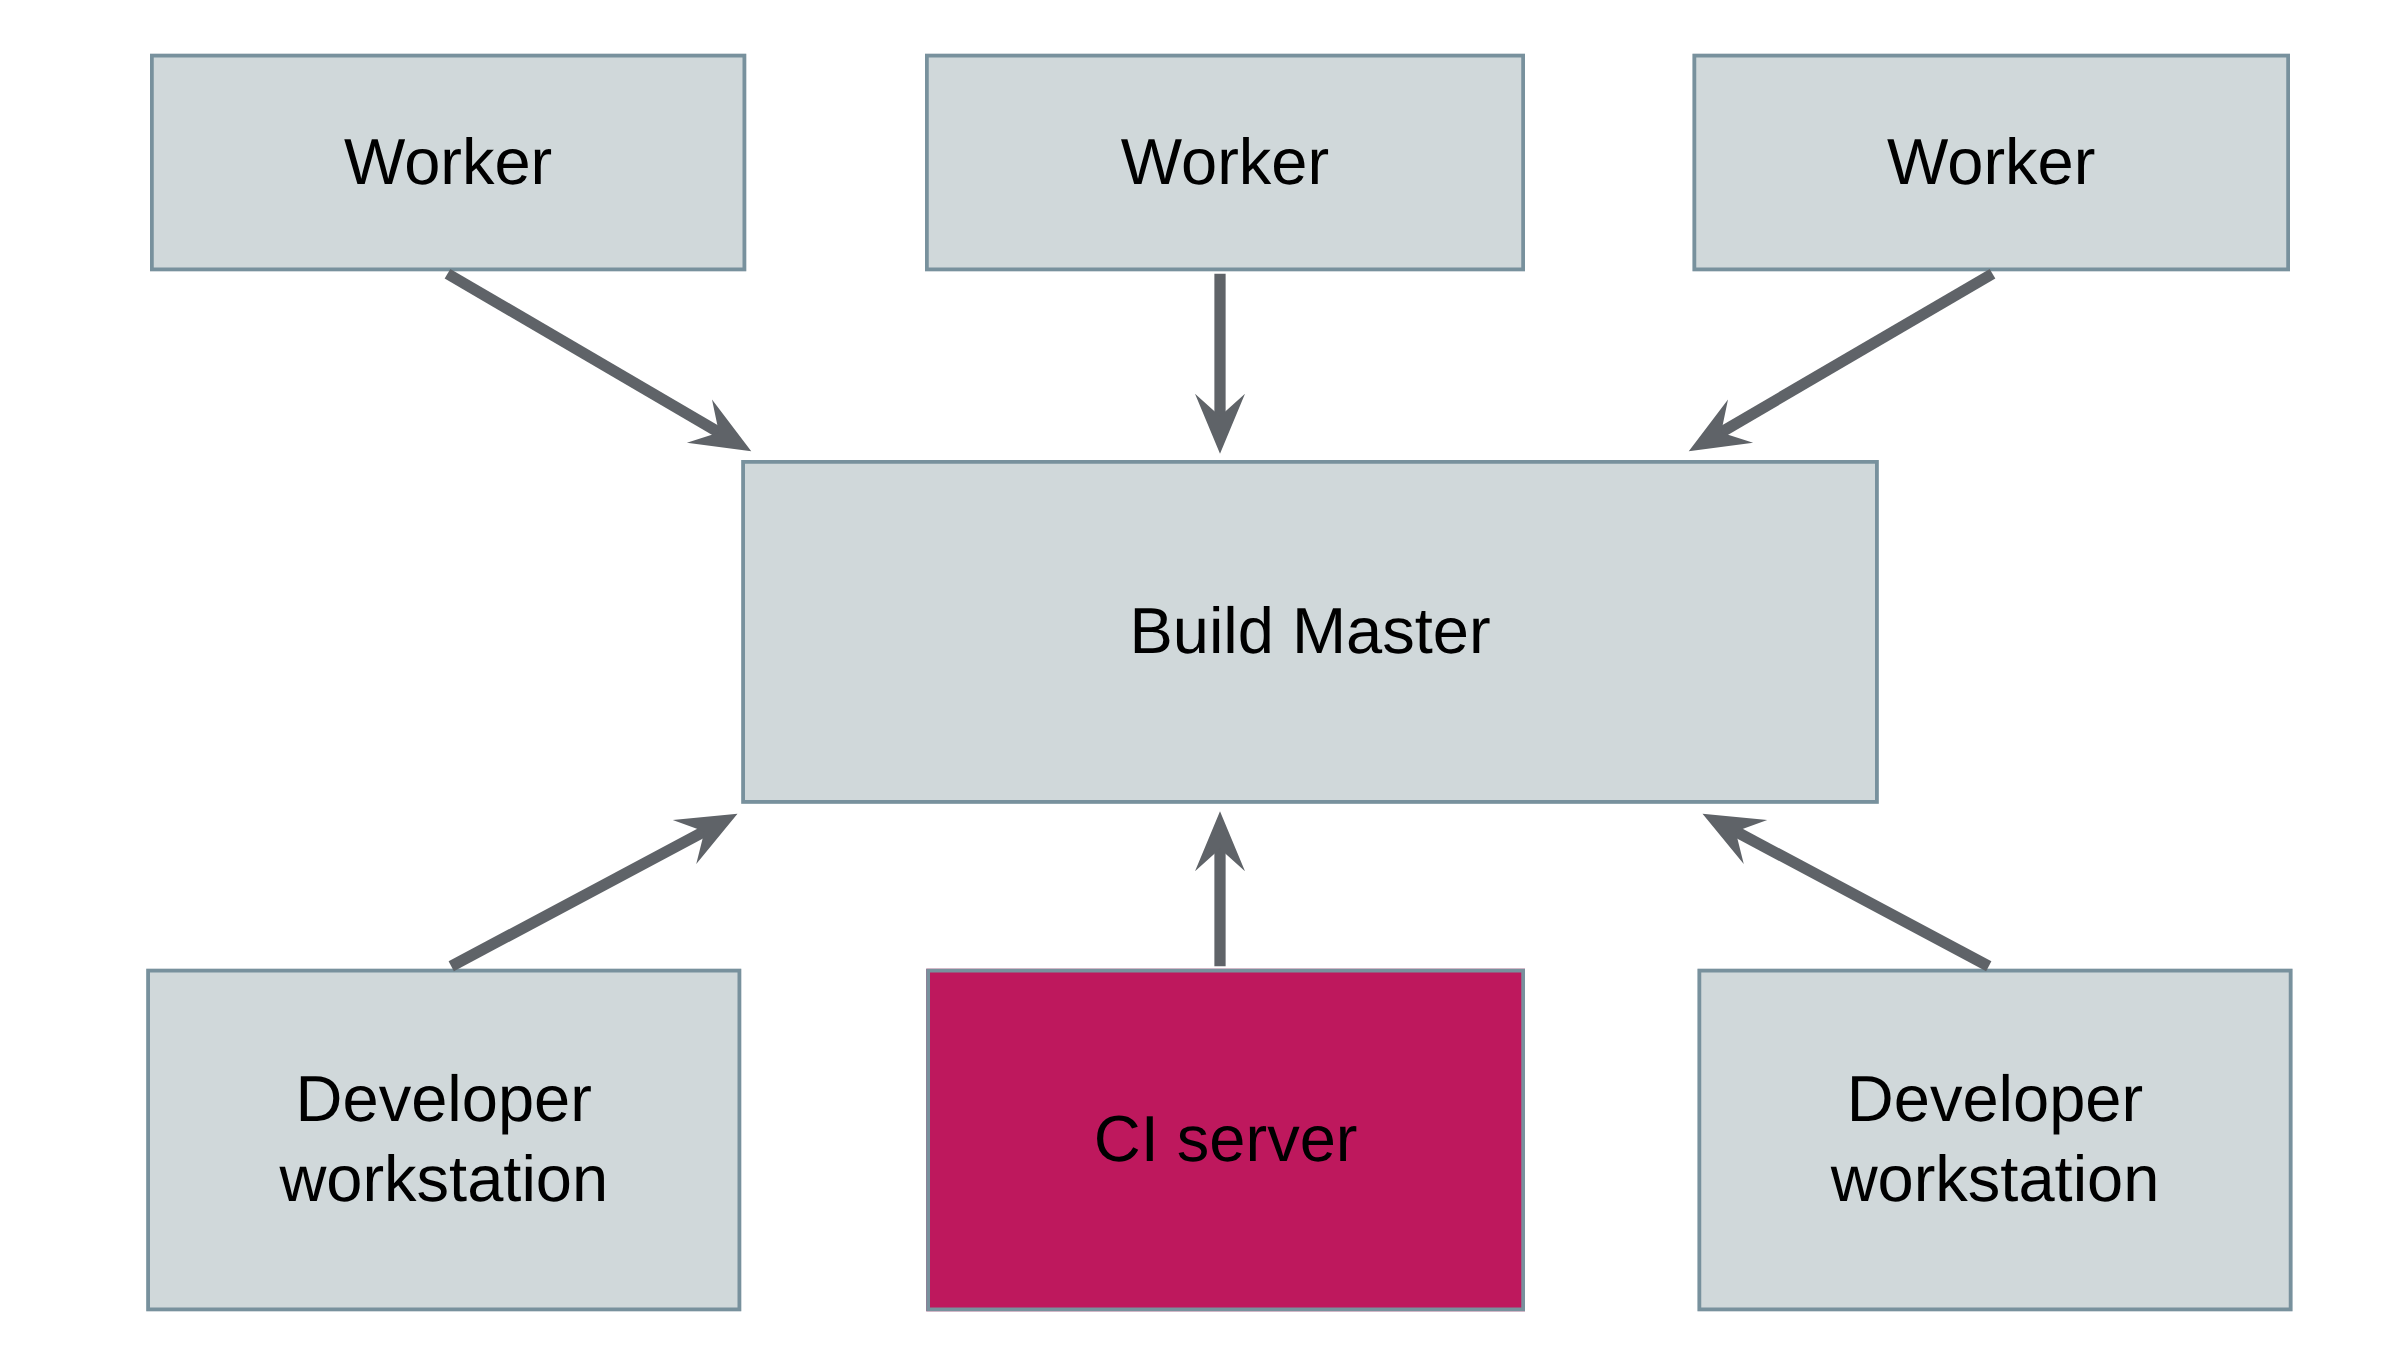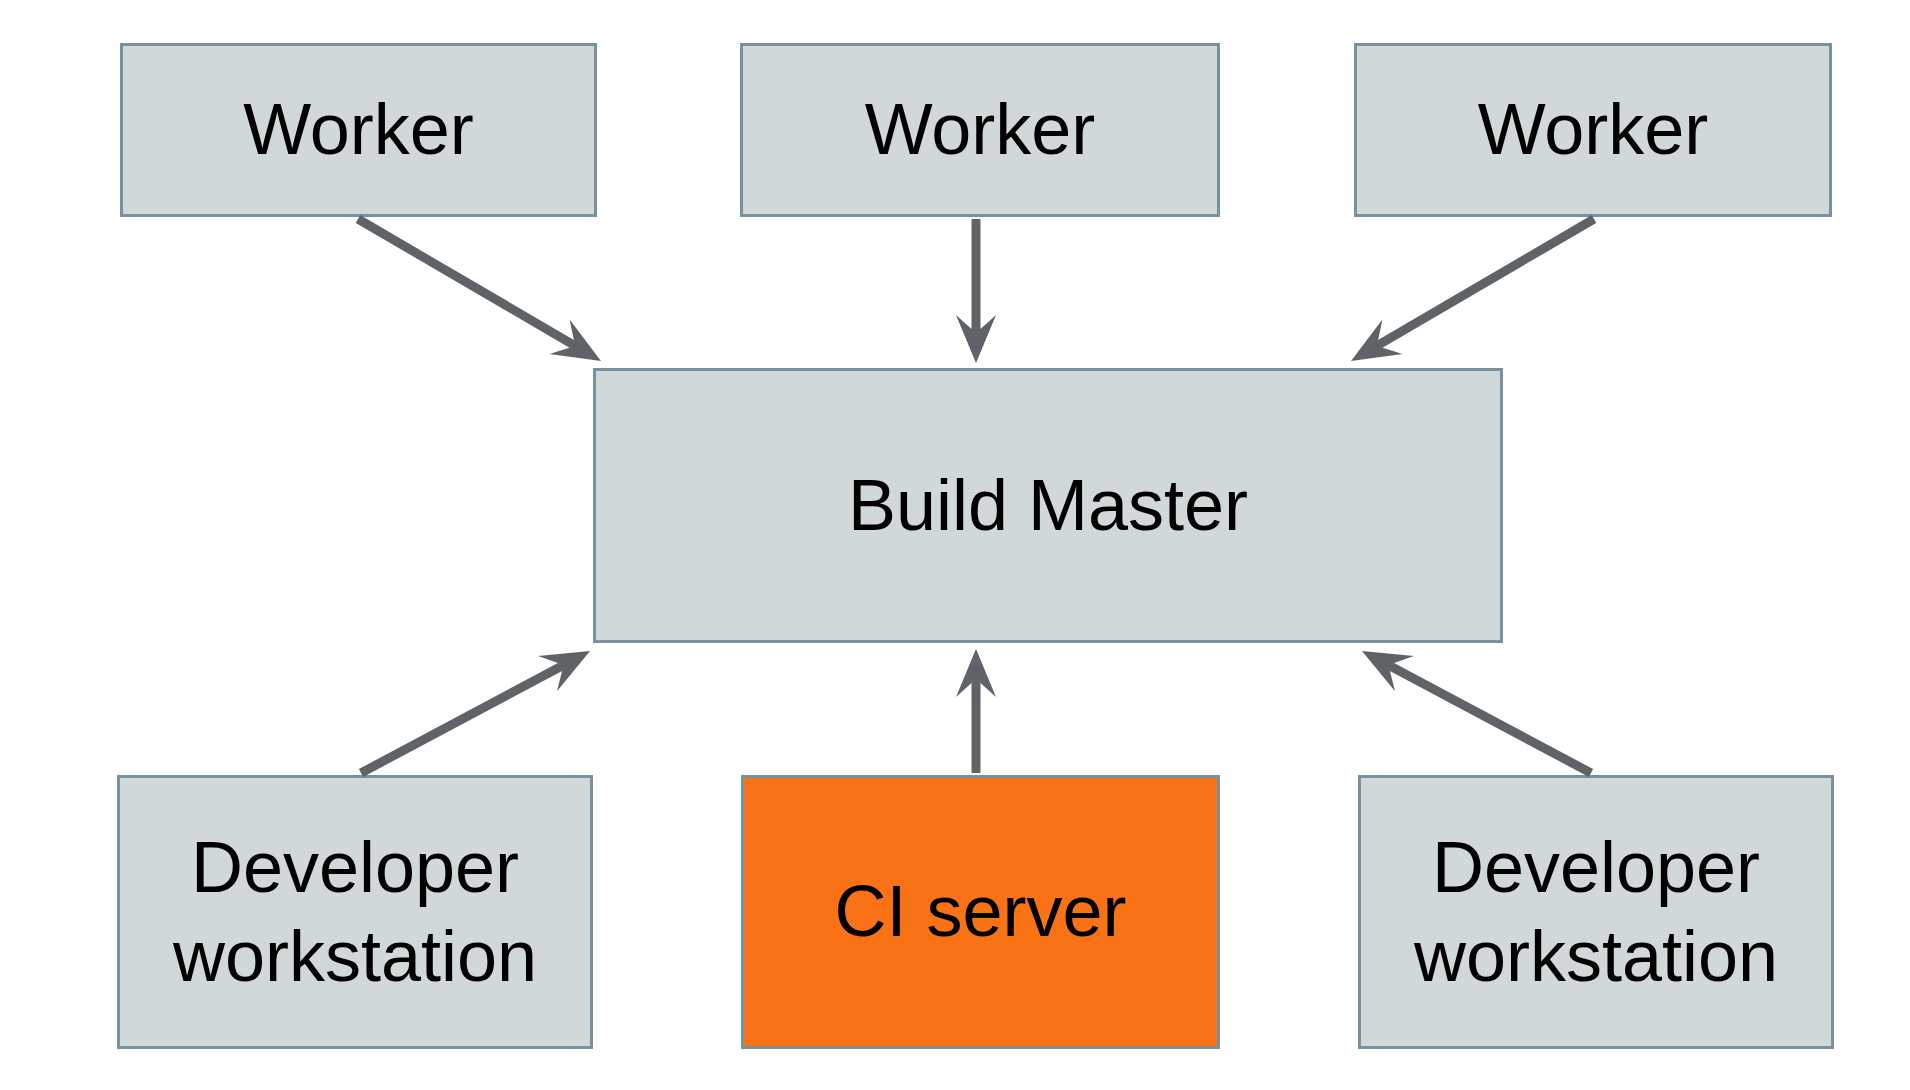--- a/index.html
+++ b/index.html
@@ -12,21 +12,21 @@
   }
   .node{
     position:absolute;
     box-sizing:border-box;
     display:flex;
     align-items:center;
     justify-content:center;
     text-align:center;
   }
   .node-label{
-    font-size:72px;
+    font-size:52px;
     line-height:1.24;
     font-weight:400;
     padding:0 10px;
   }
   svg.edge-layer{
     position:absolute;
     left:0;top:0;
     width:1910px;height:1090px;
     pointer-events:none;
   }
@@ -44,21 +44,21 @@
   </div>
       <div class="node" style="left: 1354px; top: 43px; width: 478px; height: 174px; background: rgb(208, 216, 218); border: 3px solid rgb(120, 145, 157);">
     <span class="node-label" style="color: rgb(0, 0, 0);">Worker</span>
   </div>
       <div class="node" style="left: 593px; top: 368px; width: 910px; height: 275px; background: rgb(208, 216, 218); border: 3px solid rgb(120, 145, 157);">
     <span class="node-label" style="color: rgb(0, 0, 0);">Build Master</span>
   </div>
       <div class="node" style="left: 117px; top: 775px; width: 476px; height: 274px; background: rgb(208, 216, 218); border: 3px solid rgb(120, 145, 157);">
     <span class="node-label" style="color: rgb(0, 0, 0);">Developer workstation</span>
   </div>
-      <div class="node" style="left: 741px; top: 775px; width: 479px; height: 274px; background: #f97316; border: 3px solid rgb(120, 145, 157);">
+      <div class="node" style="left: 741px; top: 775px; width: 479px; height: 274px; background: #be185d; border: 3px solid rgb(120, 145, 157);">
     <span class="node-label" style="color: rgb(0, 0, 0);">CI server</span>
   </div>
       <div class="node" style="left: 1358px; top: 775px; width: 476px; height: 274px; background: rgb(208, 216, 218); border: 3px solid rgb(120, 145, 157);">
     <span class="node-label" style="color: rgb(0, 0, 0);">Developer workstation</span>
   </div>
     </div>
   <svg class="edge-layer" id="edge-layer" viewBox="0 0 1910 1090" xmlns="http://www.w3.org/2000/svg">
       <g>
         <line x1="358" y1="219" x2="578.5518068312452" y2="347.88212580262064" stroke="#5f6368" stroke-width="9"></line>
         <polygon points="601.0,361.0 549.5,354.1 575.1,345.9 569.6,319.5" fill="#5f6368"></polygon>

